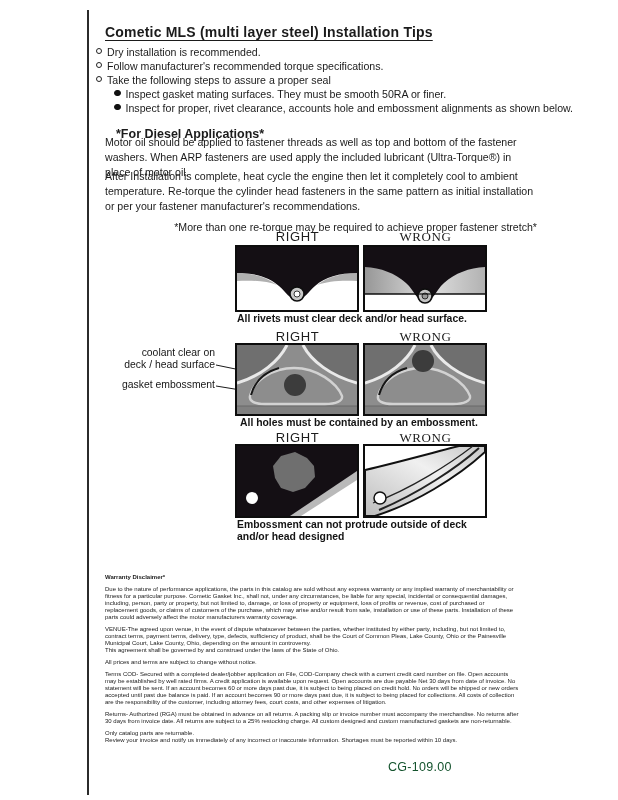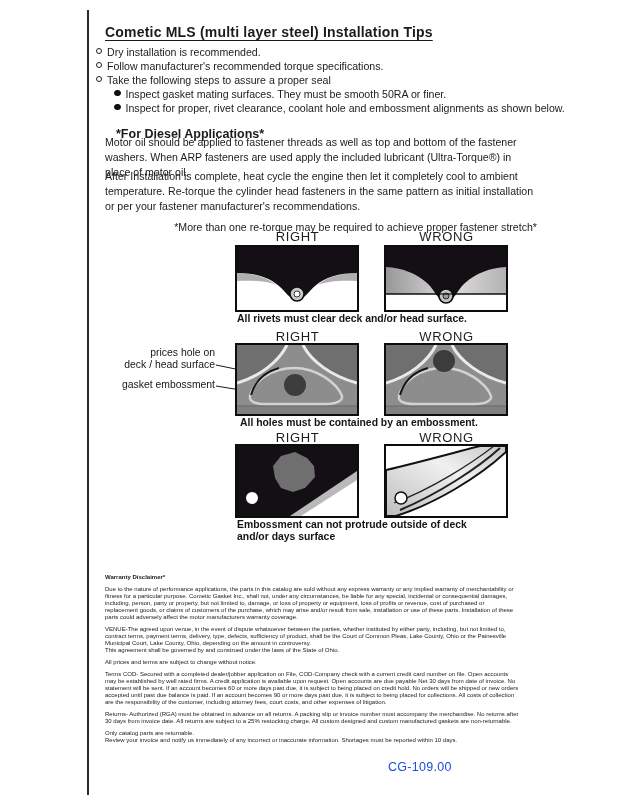--- a/index.html
+++ b/index.html
@@ -18,51 +18,51 @@
   .para{position:absolute;left:105px;width:432px;margin:0;font-size:10.6px;line-height:15px;}
   .p1{top:135px;}
   .p2{top:169px;}
   .p3{top:220px;text-align:right;}
   .dlabel{position:absolute;width:125px;text-align:center;font-size:13px;letter-spacing:0.6px;color:#1d1d1d;}
   .panel{position:absolute;border:2.5px solid #0d0d0d;width:120px;background:#fff;}
   .panel svg{display:block;width:100%;height:100%;}
   .r1{height:63px;top:245px;}
   .r2{height:69px;top:343px;}
   .r3{height:70px;top:444px;}
-  .colL{left:235px;} .colR{left:384px;}
+  .colL{left:235px;} .colR{left:363px;font-family:Liberation Serif, serif;}
   .lab1{top:229px;} .lab2{top:329px;} .lab3{top:430px;}
   .caption{position:absolute;font-size:10.4px;font-weight:bold;color:#141414;line-height:12px;}
   .cap1{left:237px;top:313px;}
   .cap2{left:240px;top:417px;}
   .cap3{left:237px;top:519px;}
   .anno{position:absolute;left:100px;width:115px;text-align:right;font-size:10.4px;line-height:11.5px;color:#161616;}
   .anno1{top:347px;}
   .anno2{top:379px;}
   .leaders{position:absolute;left:215px;top:350px;width:85px;height:48px;}
   .legal{position:absolute;left:105px;top:574px;width:414px;font-size:6px;line-height:7px;color:#222;}
   .legal p{margin:0 0 5px 0;}
   .legal p.tight{margin:0;}
   .legal .lh{font-weight:bold;margin:0 0 5px 0;}
-  .footer-code{position:absolute;left:388px;top:760px;font-size:12.5px;color:#1d4ed8;letter-spacing:0.3px;}
+  .footer-code{position:absolute;left:388px;top:760px;font-size:12.5px;color:#14532d;letter-spacing:0.3px;}
 </style>
 </head>
 <body>
 
 <div class="page">
 
   <div class="vline"></div>
 
   <h1 class="title">Cometic MLS (multi layer steel) Installation Tips</h1>
 
   <div class="tips">
     <div class="b"><span class="dot o"></span><span>Dry installation is recommended.</span></div>
     <div class="b"><span class="dot o"></span><span>Follow manufacturer's recommended torque specifications.</span></div>
     <div class="b"><span class="dot o"></span><span>Take the following steps to assure a proper seal</span></div>
     <div class="b sub"><span class="dot f"></span><span>Inspect gasket mating surfaces.  They must be smooth 50RA or finer.</span></div>
-    <div class="b sub"><span class="dot f"></span><span>Inspect for proper, rivet clearance, coolant hole and embossment alignments as shown below.</span></div>
+    <div class="b sub"><span class="dot f"></span><span>Inspect for proper, rivet clearance, accounts hole and embossment alignments as shown below.</span></div>
   </div>
 
   <h2 class="diesel-h">*For Diesel Applications*</h2>
   <p class="para p1">Motor oil should be applied to fastener threads as well as top and bottom of the fastener washers. When ARP fasteners are used apply the included lubricant (Ultra-Torque®) in place of motor oil.</p>
   <p class="para p2">After Installation is complete, heat cycle the engine then let it completely cool to ambient temperature. Re-torque the cylinder head fasteners in the same pattern as initial installation or per your fastener manufacturer's recommendations.</p>
   <p class="para p3">*More than one re-torque may be required to achieve proper fastener stretch*</p>
 
   <div class="dlabel lab1 colL">RIGHT</div>
   <div class="dlabel lab1 colR">WRONG</div>
 
@@ -93,21 +93,21 @@
       <circle cx="60" cy="49" r="3" fill="#9a9a9a" stroke="#0e0e0e" stroke-width="0.8"></circle>
       <line x1="50" y1="47" x2="70" y2="47" stroke="#0e0e0e" stroke-width="1.2"></line>
     </svg>
   </div>
   <div class="caption cap1">All rivets must clear deck and/or head surface.</div>
 
   <div class="dlabel lab2 colL">RIGHT</div>
   <div class="dlabel lab2 colR">WRONG</div>
 
   <div class="anno anno1">
-    <span>prices hole on</span><br>
+    <span>coolant clear on</span><br>
     <span>deck / head surface</span>
   </div>
   <div class="anno anno2">gasket embossment</div>
   <svg class="leaders" viewBox="0 0 85 48">
     <line x1="1" y1="15" x2="79" y2="31" stroke="#1a1a1a" stroke-width="1"></line>
     <line x1="1" y1="36" x2="44" y2="43" stroke="#1a1a1a" stroke-width="1"></line>
   </svg>
 
   <div class="panel r2 colL">
     <svg viewBox="0 0 120 69">
@@ -162,21 +162,21 @@
       </defs>
       <rect width="120" height="70" fill="#ffffff"></rect>
       <path d="M0,24 C34,16 74,5 94,0 L120,0 L120,6 C92,32 48,58 10,70 L0,70 Z" fill="url(#g-r3w)" stroke="#111111" stroke-width="2"></path>
       <path d="M14,64 C52,48 92,22 114,2" fill="none" stroke="#222222" stroke-width="2"></path>
       <path d="M8,57 C46,43 86,17 108,0" fill="none" stroke="#222222" stroke-width="1.2"></path>
       <circle cx="15" cy="52" r="6" fill="#ffffff" stroke="#111111" stroke-width="1.5"></circle>
     </svg>
   </div>
   <div class="caption cap3">
     <span>Embossment can not protrude outside of deck</span><br>
-    <span>and/or days surface</span>
+    <span>and/or head designed</span>
   </div>
 
   <div class="legal">
     <p class="lh">Warranty Disclaimer*</p>
     <p>Due to the nature of performance applications, the parts in this catalog are sold without any express warranty or any implied warranty of merchantability or fitness for a particular purpose.  Cometic Gasket Inc., shall not, under any circumstances, be liable for any special, incidental or consequential damages, including, person, party or property, but not limited to, damage, or loss of property or equipment, loss of profits or revenue, cost of purchased or replacement goods, or claims of customers of the purchase, which may arise and/or result from sale, installation or use of these parts.  Installation of these parts could adversely affect the motor manufacturers warranty coverage.</p>
     <p class="tight">VENUE-The agreed upon venue, in the event of dispute whatsoever between the parties, whether instituted by either party, including, but not limited to, contract terms, payment terms, delivery, type, defects, sufficiency of product, shall be the Court of Common Pleas, Lake County, Ohio or the Painesville Municipal Court, Lake County, Ohio, depending on the amount in controversy.</p>
     <p>This agreement shall be governed by and construed under the laws of the State of Ohio.</p>
     <p>All prices and terms are subject to change without notice.</p>
     <p>Terms COD- Secured with a completed dealer/jobber application on File, COD-Company check with a current credit card number on file.  Open accounts may be established by well rated firms.  A credit application is available upon request.  Open accounts are due payable Net 30 days from date of invoice.  No statement will be sent.  If an account becomes 60 or more days past due, it is subject to being placed on credit hold.  No orders will be shipped or new orders accepted until past due balance is paid.  If an account becomes 90 or more days past due, it is subject to being placed for collections.  All costs of collection are the responsibility of the customer, including attorney fees, court costs, and other expenses of litigation.</p>
     <p>Returns- Authorized (RGA) must be obtained in advance on all returns.  A packing slip or invoice number must accompany the merchandise.  No returns after 30 days from invoice date.  All returns are subject to a 25% restocking charge.  All custom designed and custom manufactured gaskets are non-returnable.</p>

